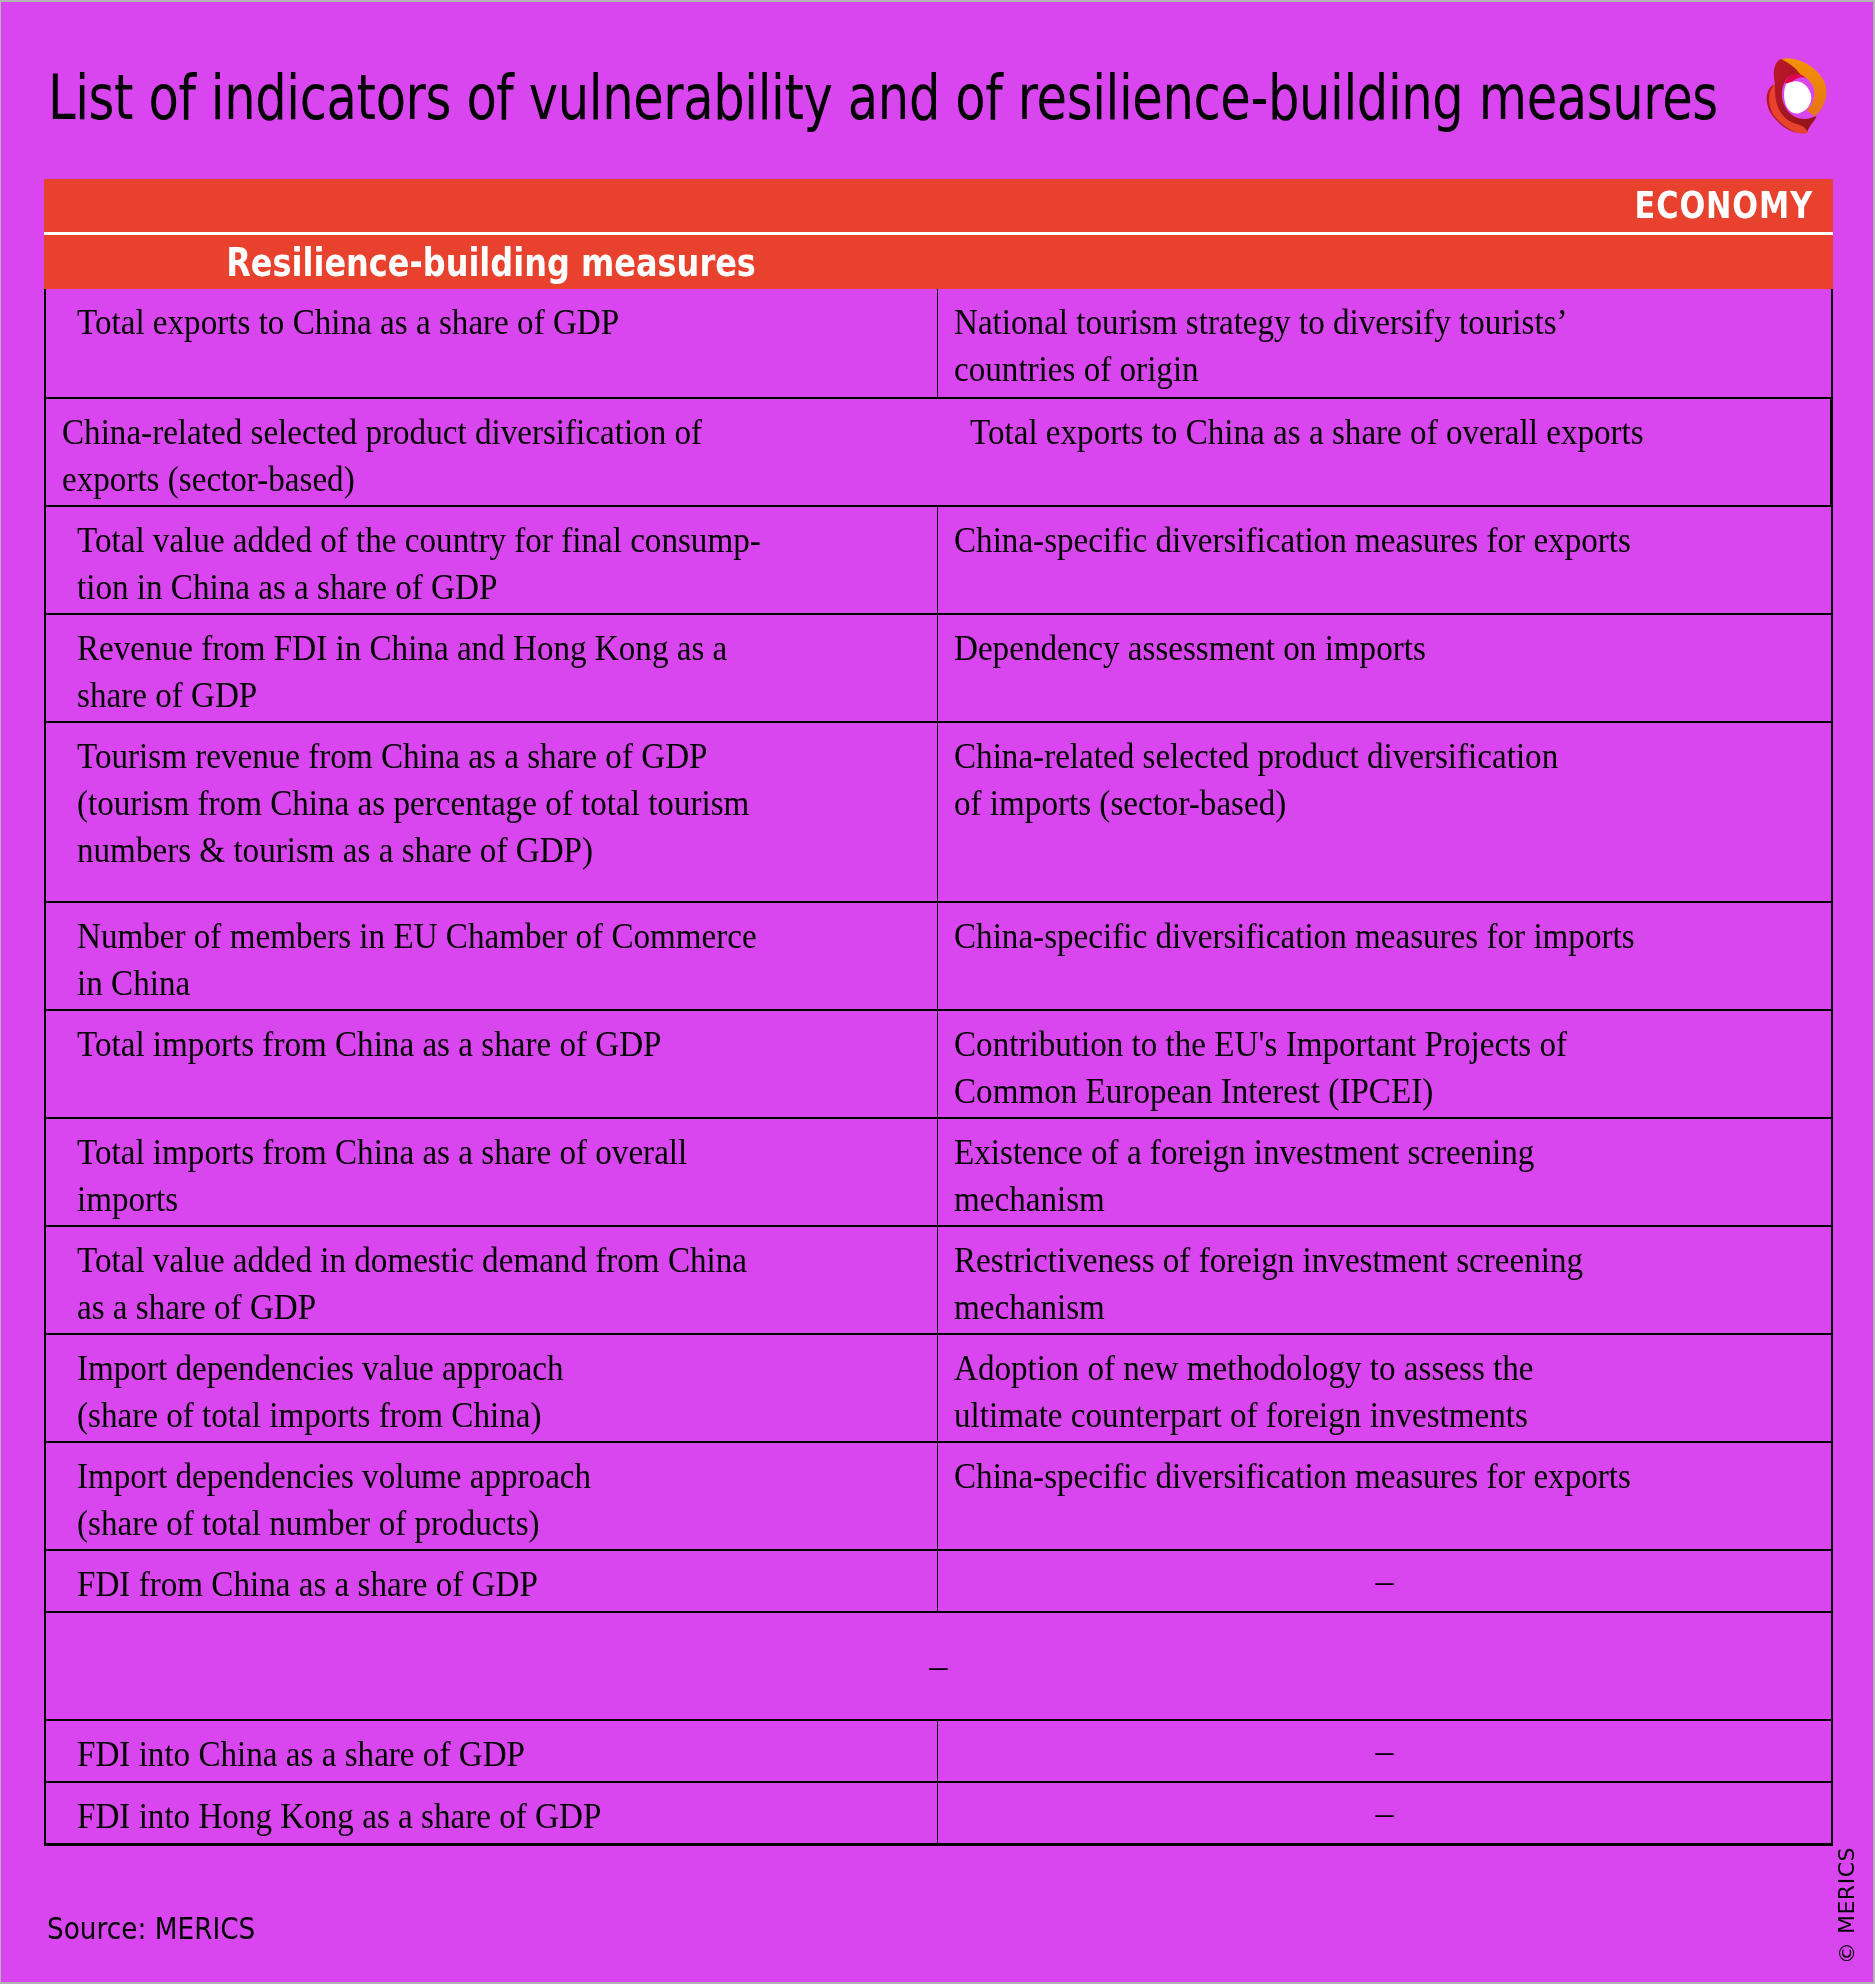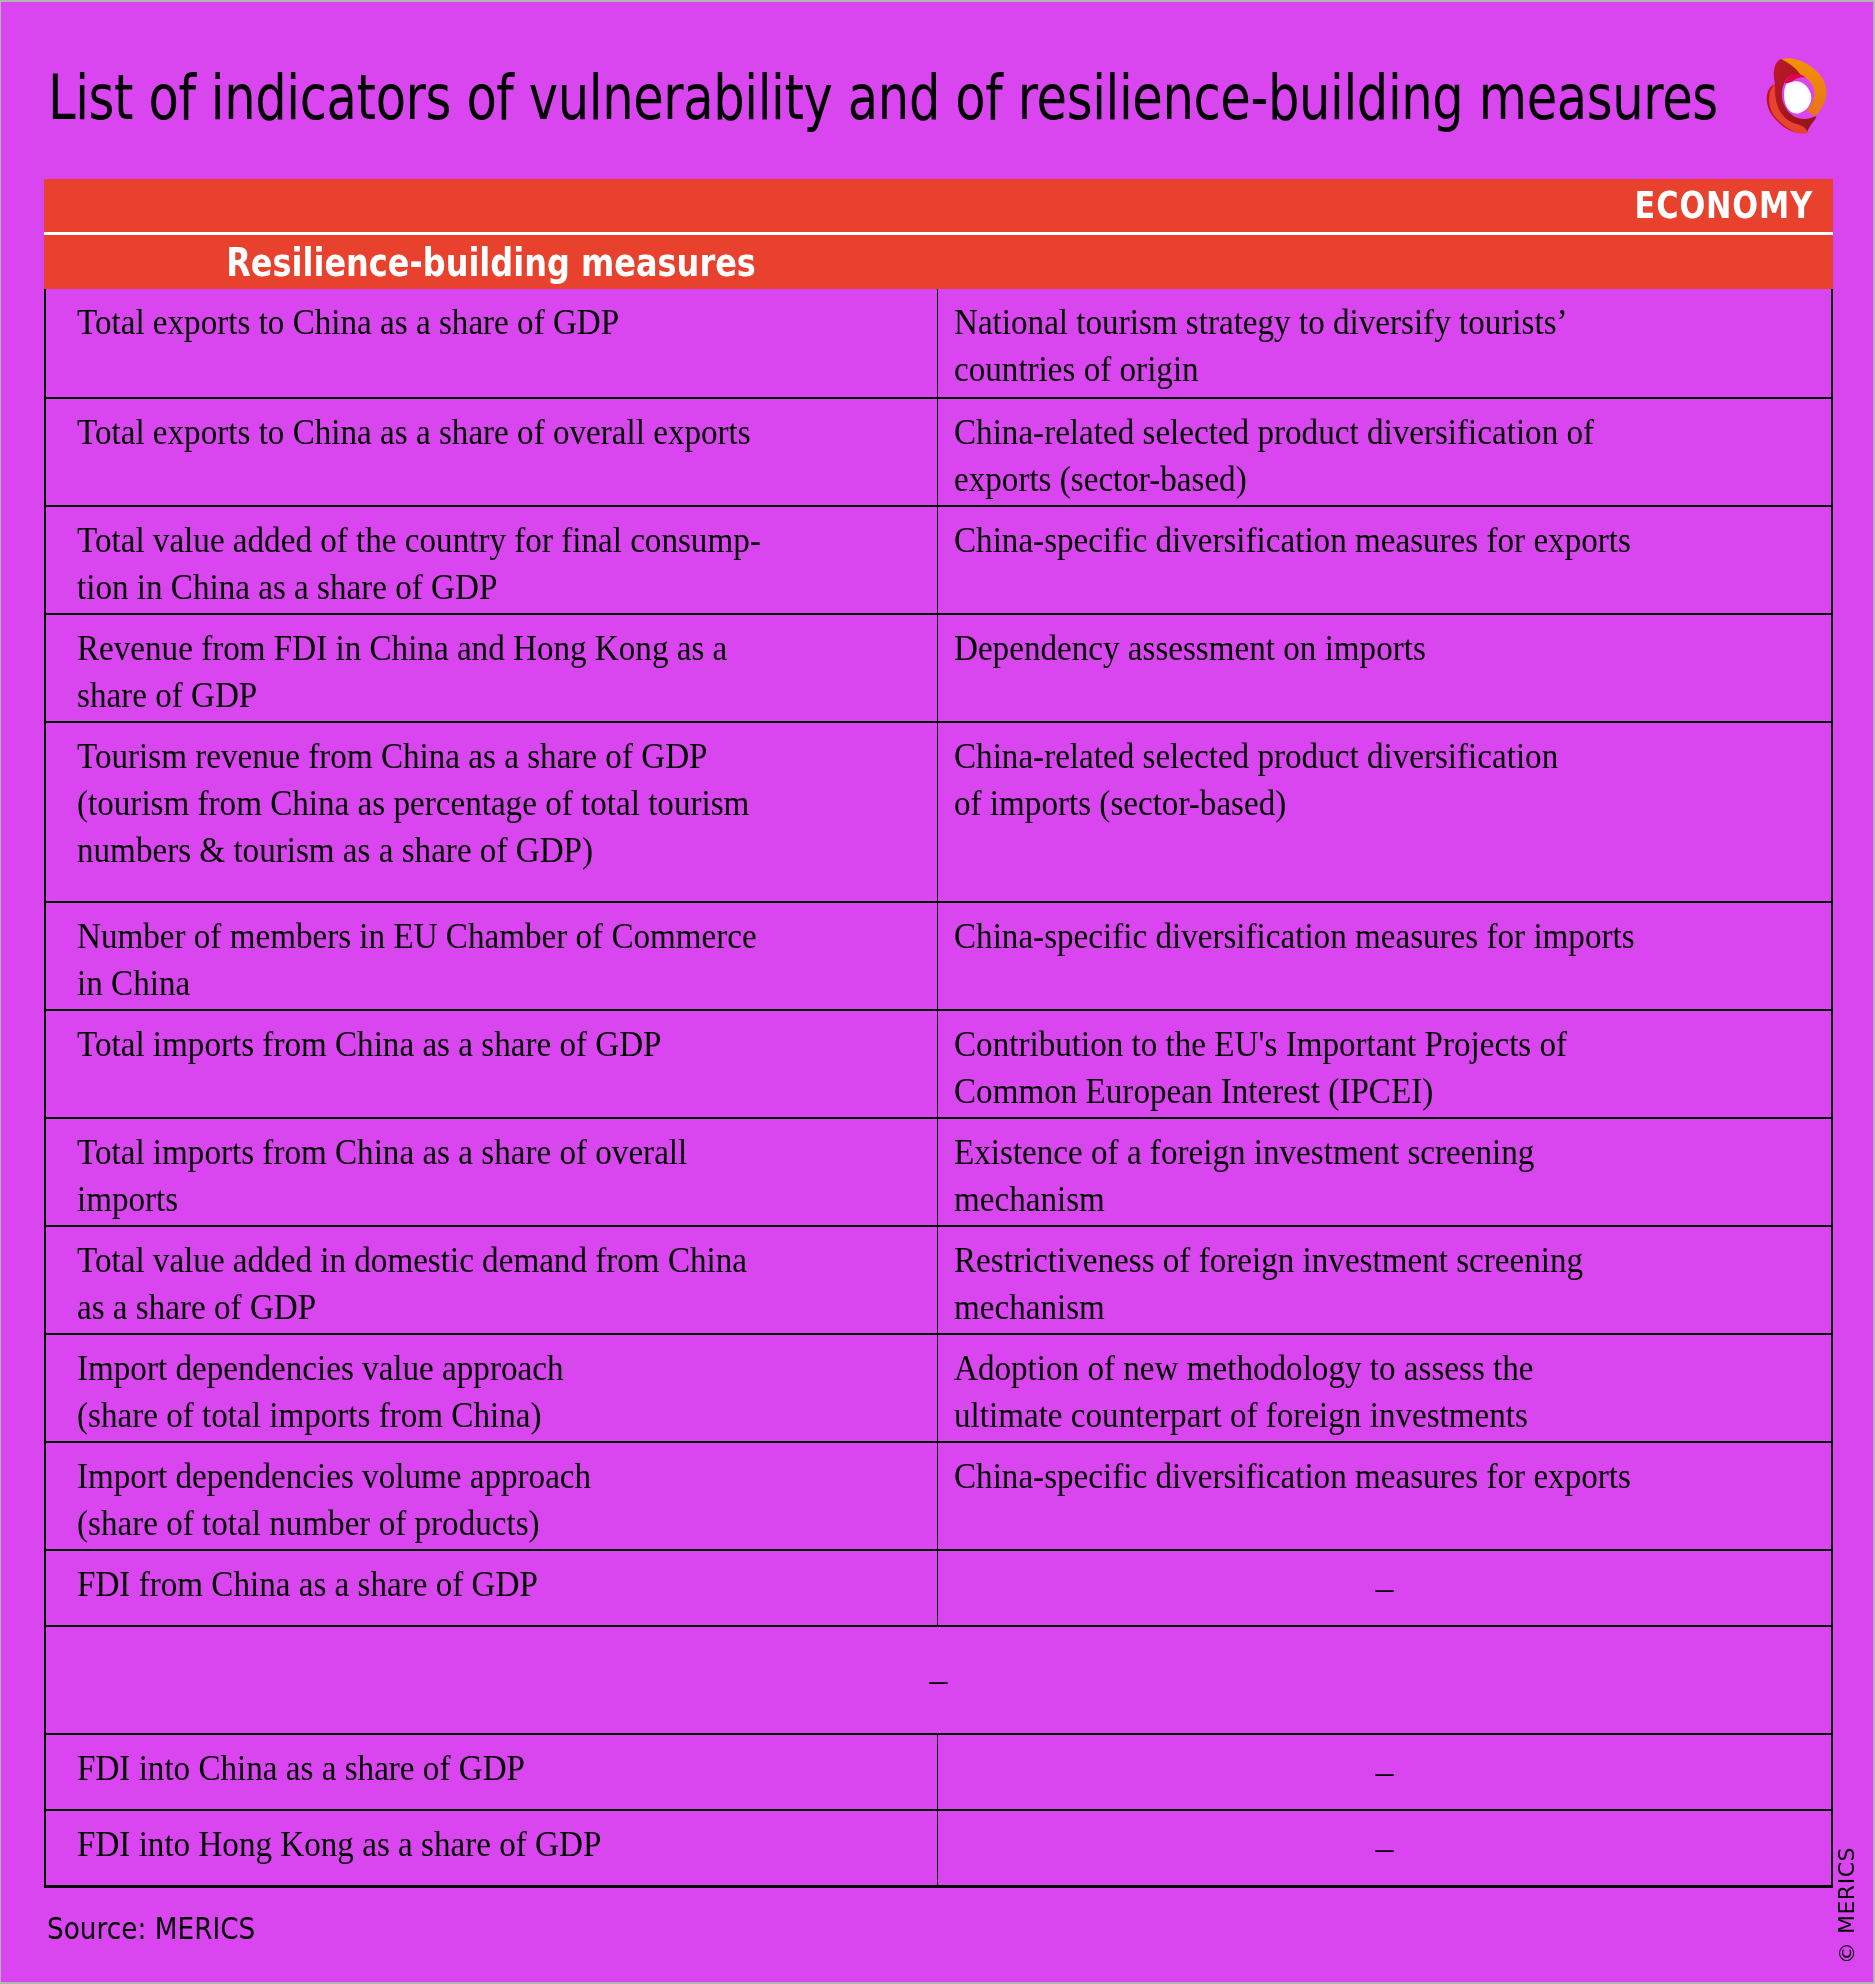--- a/index.html
+++ b/index.html
@@ -55,21 +55,21 @@
       padding: 9.5px 15px 0 16px;
       overflow: hidden;
     }
     .cell.left { width: 892px; border-right: 1.6px solid #000; padding-left: 31px; }
     .cell.right { flex: 1; }
     .cell .txt { display: inline-block; transform-origin: left top; transform: scaleX(0.92); width: 108%; white-space: pre-line; }
     .cell.dash { display: flex; align-items: center; justify-content: center; padding: 0; }
 
     .h2 { height: 108px; }
     .h3 { height: 180px; }
-    .h1 { height: 76px; }
+    .h1 { height: 62px; }
 
     .source {
       position: absolute; left: 46px; top: 1908px;
       font-family: "DejaVu Sans", sans-serif; font-size: 31px; color: #000;
       transform-origin: left top; transform: scaleX(0.85); white-space: nowrap;
     }
     .copyright {
       position: absolute; left: 1833px; top: 1962px;
       font-family: "DejaVu Sans", sans-serif; font-size: 22px; color: #000;
       transform-origin: left top; transform: rotate(-90deg); white-space: nowrap;
@@ -112,23 +112,23 @@
       </div>
     </div>
 
     <div class="rows">
       <div class="row h2">
         <div class="cell left"><span class="txt">Total exports to China as a share of GDP</span></div>
         <div class="cell right"><span class="txt">National tourism strategy to diversify tourists’
 countries of origin</span></div>
       </div>
       <div class="row h2">
-        <div class="cell left"><span class="txt">Total exports to China as a share of overall exports</span></div>
         <div class="cell right"><span class="txt">China-related selected product diversification of
 exports (sector-based)</span></div>
+        <div class="cell left"><span class="txt">Total exports to China as a share of overall exports</span></div>
       </div>
       <div class="row h2">
         <div class="cell left"><span class="txt">Total value added of the country for final consump-
 tion in China as a share of GDP</span></div>
         <div class="cell right"><span class="txt">China-specific diversification measures for exports</span></div>
       </div>
       <div class="row h2">
         <div class="cell left"><span class="txt">Revenue from FDI in China and Hong Kong as a
 share of GDP</span></div>
         <div class="cell right"><span class="txt">Dependency assessment on imports</span></div>

